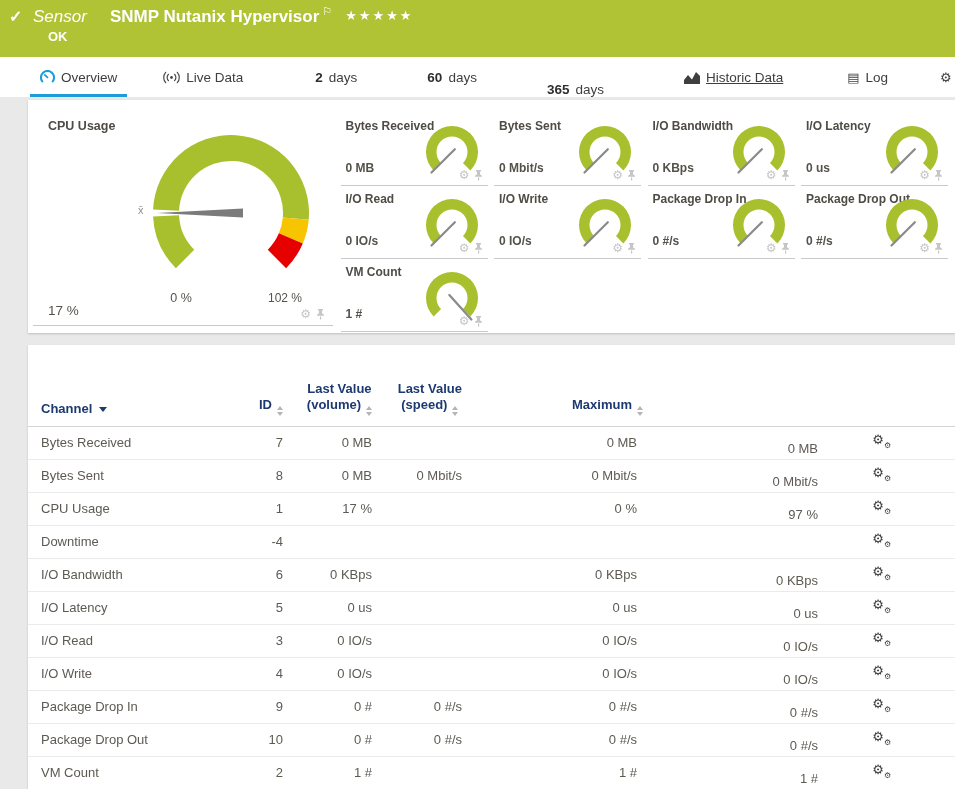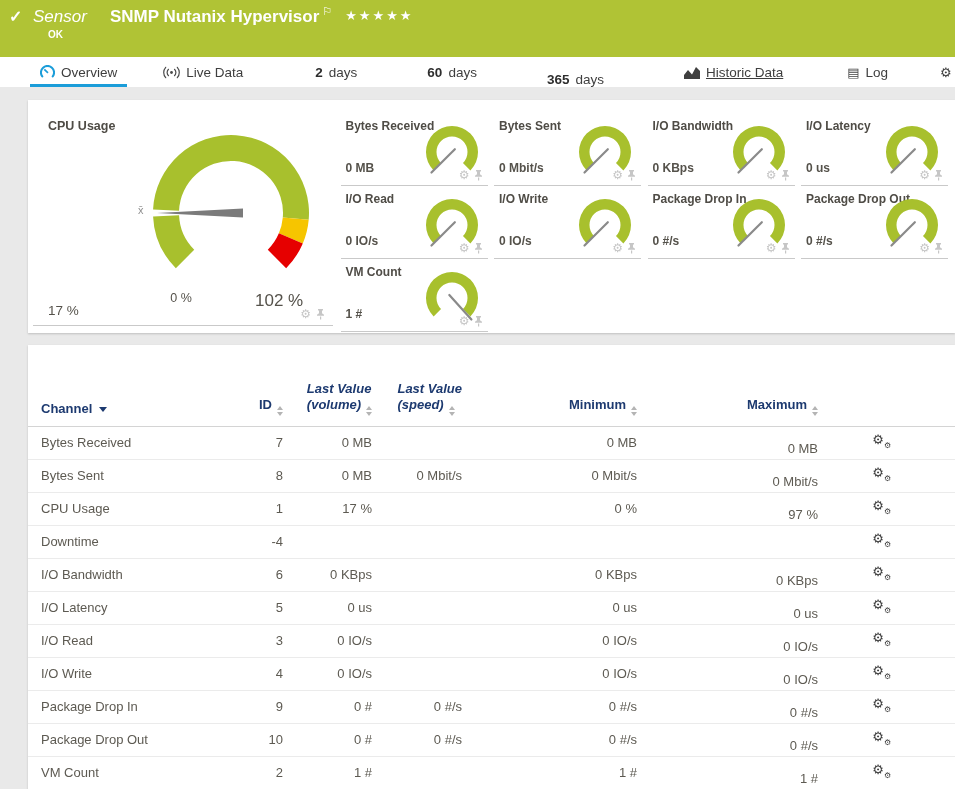--- a/index.html
+++ b/index.html
@@ -10,40 +10,40 @@
     -webkit-font-smoothing:antialiased;
   }
   
   .topbar{position:absolute;left:0;top:0;width:100%;height:57px;background:#b0c335;color:#fff;}
   .topbar .check{position:absolute;left:9px;top:7px;font-size:16px;font-weight:bold;}
   .topbar .line1{position:absolute;left:33px;top:5px;font-size:17px;white-space:nowrap;}
   .kind{font-style:italic;font-weight:400;margin-right:7px;}
   .sensor-title{font-weight:700;margin-left:16px;}
   .flag{font-size:11px;vertical-align:super;margin-left:3px;}
   .stars{font-size:13px;letter-spacing:2px;margin-left:13px;position:relative;top:-2px;}
-  .statusok{position:absolute;left:48px;top:29px;font-size:10px;font-weight:700;}
-  
-  .tabs{position:absolute;left:0;top:57px;width:100%;height:30px;background:#fff;display:flex;align-items:center;font-size:13.5px;color:#3e3e3e;}
+  .statusok{position:absolute;left:48px;top:29px;font-size:13px;font-weight:700;}
+  
+  .tabs{position:absolute;left:0;top:57px;width:100%;height:40px;background:#fff;display:flex;align-items:center;font-size:13.5px;color:#3e3e3e;}
   .tab{display:flex;align-items:center;gap:6px;height:100%;padding:0 12px;position:relative;cursor:pointer;white-space:nowrap;}
   .tab.active::after{content:"";position:absolute;left:2px;right:2px;bottom:0;height:3px;background:#1b9dd9;}
   .tab .num{font-weight:700;color:#2e2e2e;}
   .t1{margin-left:28px;} .t2{margin-left:22px;} .t3{margin-left:48px;} .t4{margin-left:46px;}
   .t5{margin-left:46px;align-items:flex-end;} .t6{margin-left:56px;text-decoration:underline;} .t7{margin-left:40px;} .t8{margin-left:28px;}
   .glyph-icon{font-size:13px;color:#3f3f3f;line-height:1;}
   
   .panel{position:absolute;left:28px;right:0;background:#fff;box-shadow:0 1px 2px rgba(0,0,0,.18);}
   #overview-panel{top:100px;height:233px;}
   #table-panel{top:345px;height:444px;}
   
   .cpu-tile{position:absolute;left:5px;top:12px;width:300px;height:213px;border-bottom:1px solid #c9c9c9;}
   .tile-title{position:absolute;left:15px;top:7px;font-size:12.5px;font-weight:700;color:#4f4c46;}
   .cpu-gauge{position:absolute;left:113px;top:16px;}
   .xbar{position:absolute;left:105px;top:92px;font-size:11px;color:#8f8f8f;}
   .gauge-min{position:absolute;left:118px;top:179px;width:60px;text-align:center;font-size:12.5px;color:#55524b;}
-  .gauge-max{position:absolute;left:222px;top:179px;width:60px;font-size:17px;color:#55524b;}
+  .gauge-max{position:absolute;left:222px;top:179px;width:60px;text-align:center;font-size:12px;color:#55524b;}
   .cpu-value{position:absolute;left:15px;top:191px;font-size:13.5px;font-weight:400;color:#55524b;}
   .tile-icons{position:absolute;right:7px;bottom:5px;display:flex;align-items:center;gap:4px;}
   .gear-glyph{font-size:12px;color:#c6c6c6;line-height:1;cursor:pointer;}
   .pin-svg{fill:#c6c6c6;cursor:pointer;}
   
   .mini-tile{position:absolute;width:147px;height:73px;border-bottom:1px solid #c9c9c9;}
   .mini-title{position:absolute;left:5px;top:7px;font-size:12px;font-weight:700;color:#4f4c46;white-space:nowrap;}
   .mini-value{position:absolute;left:5px;bottom:10px;font-size:12px;font-weight:700;color:#55524b;white-space:nowrap;}
   .mini-svg{position:absolute;right:6px;top:10px;}
   .mini-icons{position:absolute;right:4px;bottom:4px;display:flex;align-items:center;gap:3px;}
@@ -53,21 +53,21 @@
   .thead{display:flex;align-items:flex-end;padding:36px 0 10px 0;border-bottom:1px solid #d4d4d4;color:#1d3a70;font-weight:700;}
   .trow{display:flex;align-items:center;height:32px;border-bottom:1px solid #ebebeb;}
   .c-ch{width:199px;padding-left:13px;box-sizing:border-box;text-align:left;}
   .c-id{width:56px;text-align:right;}
   .c-lv{width:89px;text-align:right;}
   .c-ls{width:90px;text-align:right;}
   .c-min{width:175px;text-align:right;}
   .c-max{width:181px;text-align:right;margin-top:12px;}
   .c-set{flex:1;}
   .hcell{cursor:pointer;}
-  .two-line{display:inline-block;text-align:left;line-height:1.2;font-style:italic;}
+  .two-line{display:inline-block;text-align:center;line-height:1.2;}
   .sort{display:inline-flex;flex-direction:column;gap:2px;margin-left:5px;vertical-align:-1px;}
   .sort i{display:block;width:0;height:0;border-left:3.5px solid transparent;border-right:3.5px solid transparent;}
   .sort .su{border-bottom:4px solid #b4b4b4;}
   .sort .sd{border-top:4px solid #b4b4b4;}
   .chsort{display:inline-block;width:0;height:0;border-left:4px solid transparent;border-right:4px solid transparent;border-top:5px solid #1d3a70;margin-left:7px;vertical-align:1px;}
   .gears{position:relative;width:20px;height:18px;margin-left:66px;cursor:pointer;}
   .gears .g-big{position:absolute;right:0;top:-2px;font-size:13px;color:#3f3f3f;line-height:1;}
   .gears .g-small{position:absolute;left:0;bottom:0;font-size:8px;color:#3f3f3f;line-height:1;}
 </style>
 </head>
@@ -316,24 +316,20 @@
           <i class="sd"></i>
         </span></div>
     <div class="c-lv hcell"><span class="two-line"><span>Last Value</span><br><span>(volume)</span><span class="sort">
             <i class="su"></i>
             <i class="sd"></i>
           </span></span></div>
     <div class="c-ls hcell"><span class="two-line"><span>Last Value</span><br><span>(speed)</span><span class="sort">
             <i class="su"></i>
             <i class="sd"></i>
           </span></span></div>
-    <div class="c-min hcell"><span>Minimum</span><span class="sort">
-          <i class="su"></i>
-          <i class="sd"></i>
-        </span></div>
     <div class="c-max hcell"><span>Maximum</span><span class="sort">
           <i class="su"></i>
           <i class="sd"></i>
         </span></div>
     <div class="c-set"></div>
   </div>
 
   <div class="trow">
     <div class="c-ch">Bytes Received</div>
     <div class="c-id">7</div>

